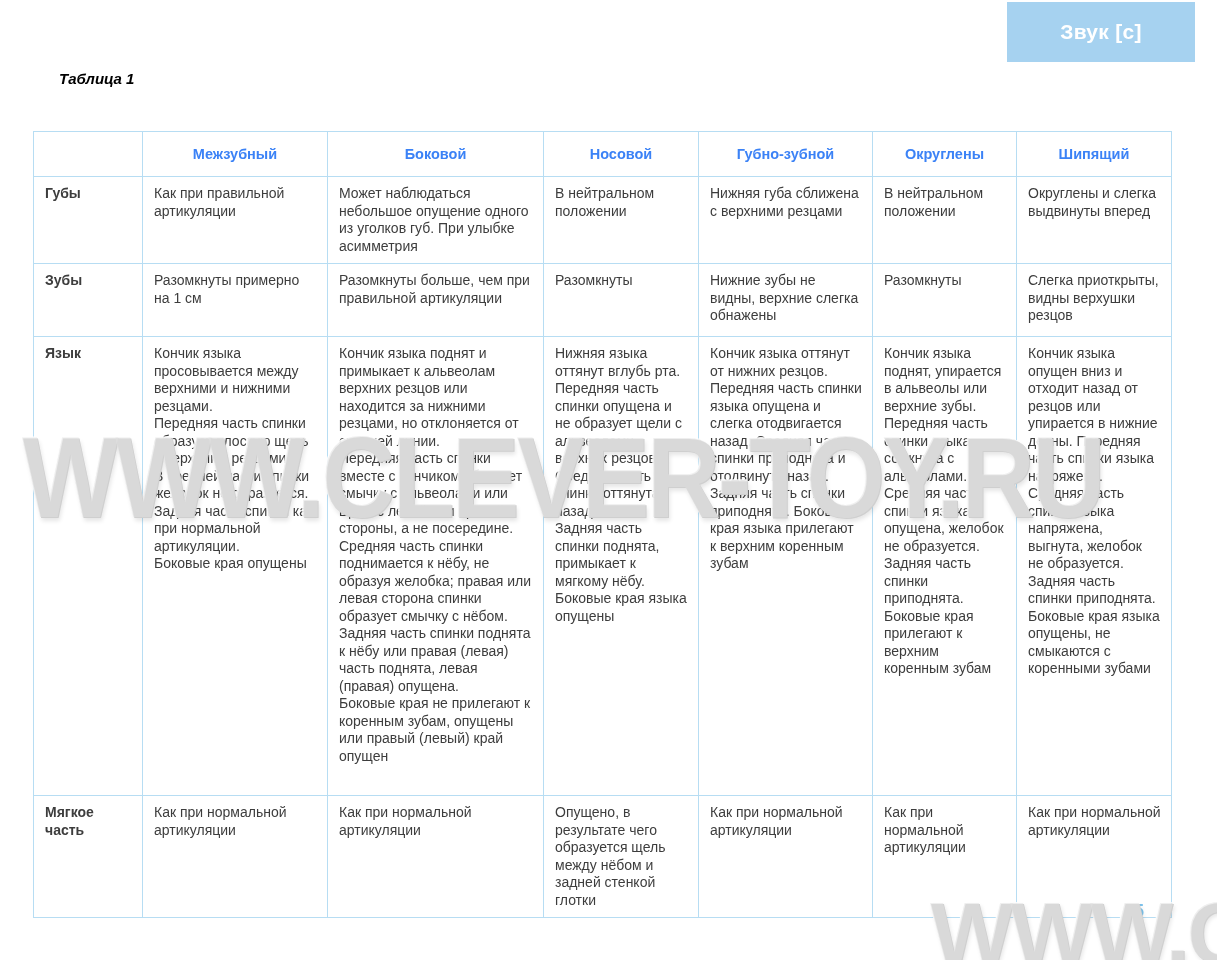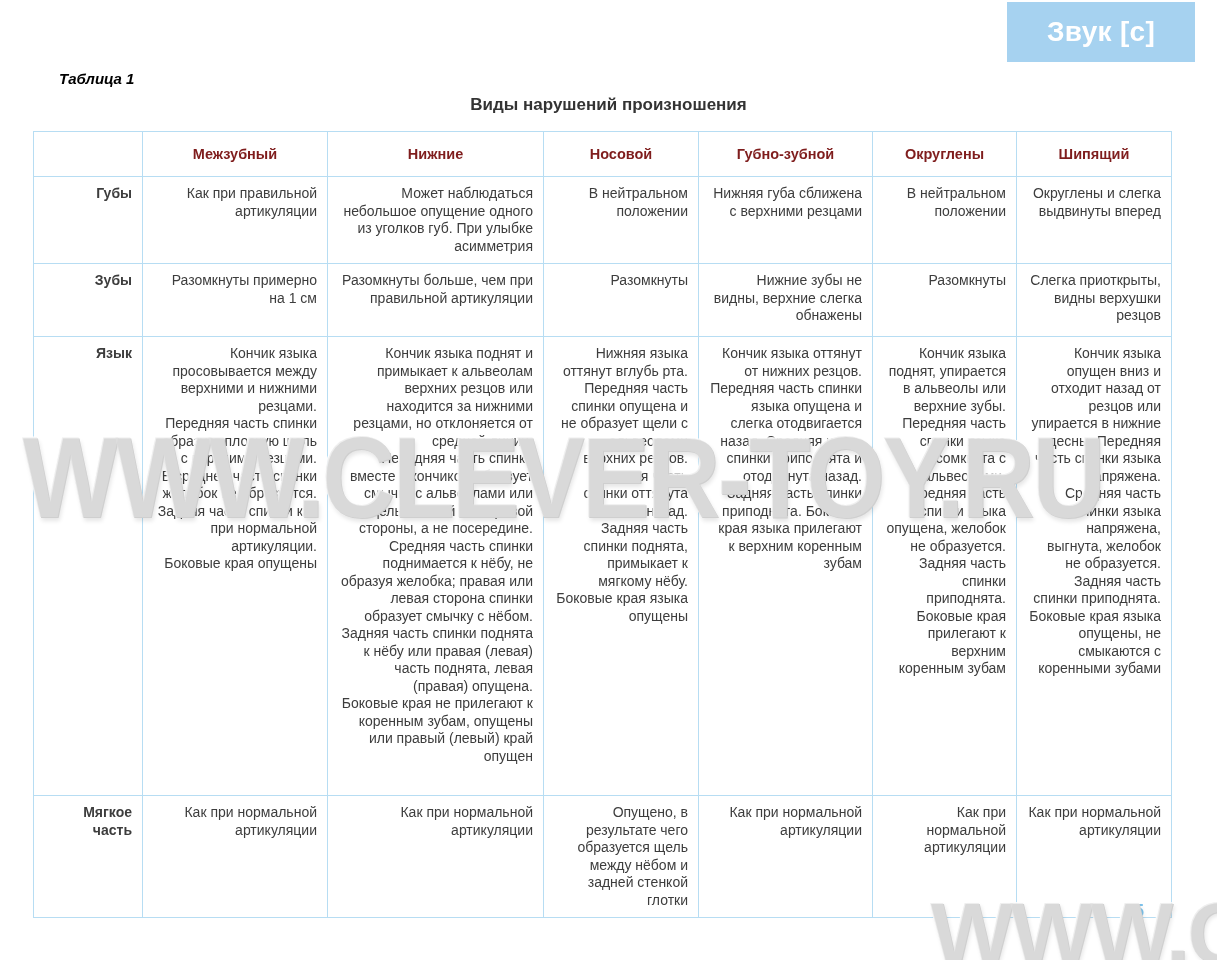--- a/index.html
+++ b/index.html
@@ -3,42 +3,42 @@
 <meta charset="utf-8">
 <style>
   html,body{margin:0;padding:0;background:#fff;}
   .page{
     position:relative;width:1217px;height:960px;background:#ffffff;
     font-family:"Liberation Sans","DejaVu Sans",sans-serif;color:#3d3d3d;
     overflow:hidden;
   }
   .badge{
     position:absolute;left:1007px;top:2px;width:188px;height:60px;
-    background:#a6d2f0;color:#ffffff;font-size:28px;font-weight:bold;
+    background:#a6d2f0;color:#ffffff;font-size:21px;font-weight:bold;
     display:flex;align-items:center;justify-content:center;letter-spacing:.3px;
   }
   .table-label{
     position:absolute;left:59px;top:70px;font-size:15px;font-weight:bold;
     font-style:italic;color:#000000;
   }
   .title{
     position:absolute;left:0;top:95px;width:1217px;text-align:center;
     font-size:17px;font-weight:bold;color:#333;
   }
   table.artic{
     position:absolute;left:33px;top:131px;width:1138px;
     border-collapse:collapse;table-layout:fixed;z-index:1;
   }
   table.artic th,table.artic td{
-    border:1px solid #b7ddf3;vertical-align:top;text-align:right;
+    border:1px solid #b7ddf3;vertical-align:top;text-align:left;
     padding:8px 10px 8px 11px;font-size:14px;line-height:1.25;color:#3d3d3d;
     white-space:pre-line;overflow:hidden;
   }
   table.artic th{
-    font-size:14.5px;font-weight:bold;color:#7f1d1d;text-align:center;
+    font-size:14.5px;font-weight:bold;color:#3b82f6;text-align:center;
     vertical-align:middle;height:36px;padding:4px 6px;white-space:normal;
   }
   td.rowhdr{font-weight:bold;color:#333;white-space:normal;}
   tr.r-guby{height:83px;}
   tr.r-zuby{height:73px;}
   tr.r-yazyk{height:459px;}
   tr.r-nebo{height:108px;}
   .watermark{
     position:absolute;z-index:5;pointer-events:none;white-space:nowrap;
     font-weight:bold;letter-spacing:-3px;
@@ -54,37 +54,36 @@
 </style>
 </head>
 <body>
 
 <div class="page">
 
   <div class="badge">Звук [с]</div>
 
   <div class="table-label">Таблица 1</div>
 
-  <div class="title">Виды нарушений произношения</div>
 
   <table class="artic">
     <colgroup>
       <col style="width:109px">
         <col style="width:185px">
         <col style="width:216px">
       <col style="width:155px">
         <col style="width:174px">
         <col style="width:144px">
       <col style="width:155px">
     </colgroup>
     <thead>
       <tr>
         <th></th>
         <th>Межзубный</th>
-        <th>Нижние</th>
+        <th>Боковой</th>
         <th>Носовой</th>
         <th>Губно-зубной</th>
         <th>Округлены</th>
         <th>Шипящий</th>
       </tr>
     </thead>
     <tbody>
       <tr class="r-guby">
         <td class="rowhdr">Губы</td>
         <td>Как при правильной артикуляции</td>

